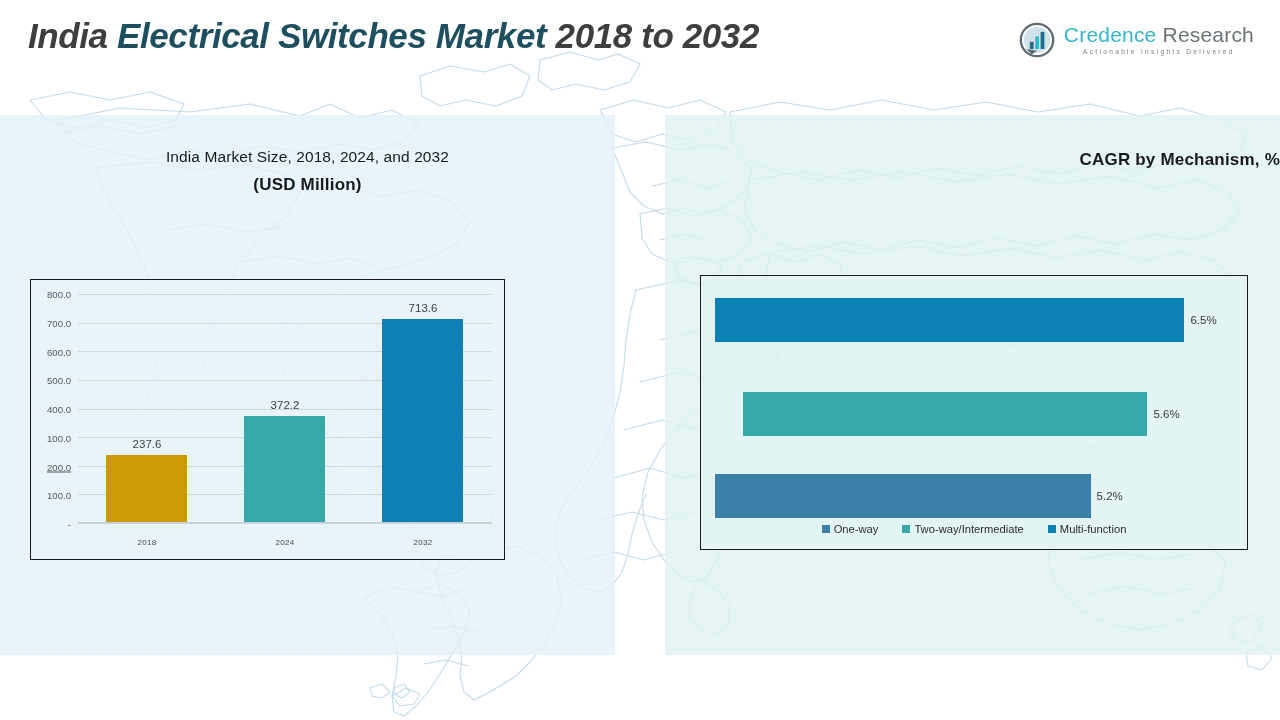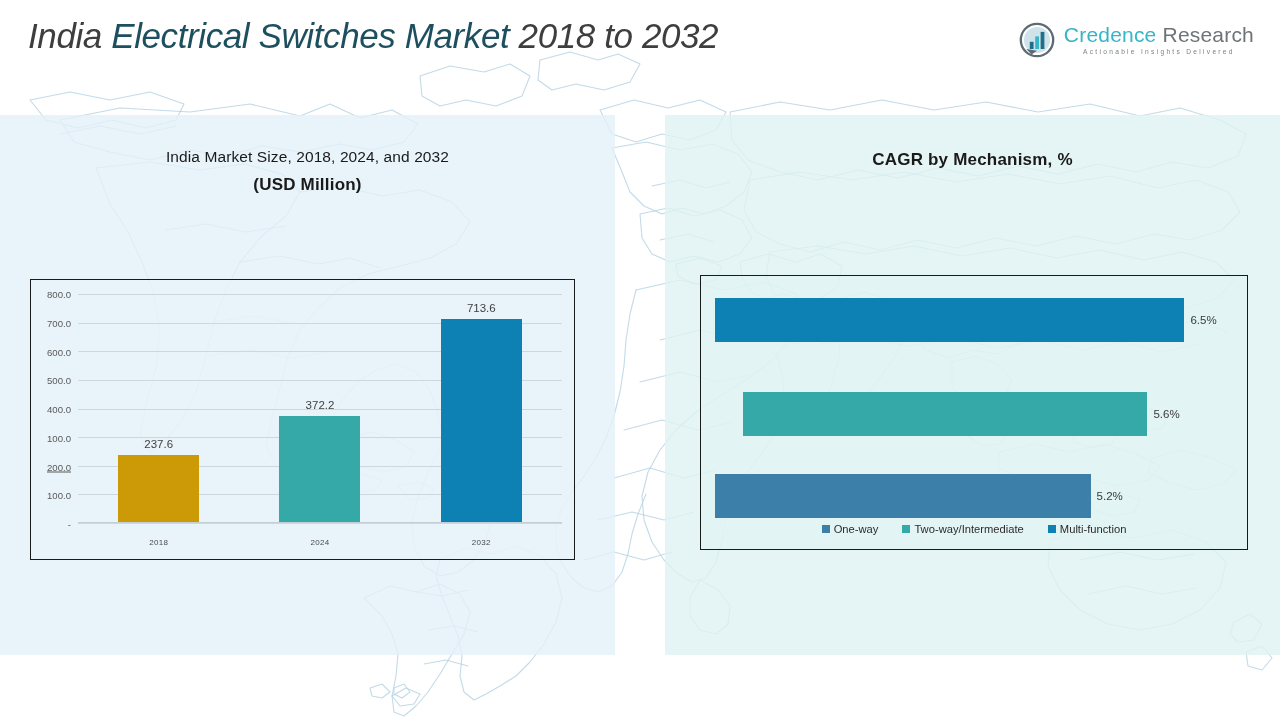--- a/index.html
+++ b/index.html
@@ -57,21 +57,21 @@
     position: absolute;
     left: 0; top: 0;
     width: 1280px; height: 86px;
     z-index: 5;
   }
   #page-title {
     position: absolute;
     left: 28px;
     top: 16px;
     font-size: 35px;
-    font-weight: normal;
+    font-weight: bold;
     font-style: italic;
     letter-spacing: -0.4px;
     white-space: nowrap;
     color: #3e3e3e;
   }
   #page-title .accent { color: #1d4f5e; }
 
   
   #logo {
     position: absolute;
@@ -120,32 +120,33 @@
     font-size: 17px;
     font-weight: bold;
     margin-top: 9px;
     letter-spacing: 0.2px;
   }
   #right-heading {
     left: 665px; top: 150px; width: 615px;
     font-size: 17px;
     font-weight: bold;
     letter-spacing: 0.2px;
+    text-align: right;
   }
 
   
   .chart-box {
     position: absolute;
     border: 1.4px solid #1a1a1a;
     box-sizing: border-box;
     z-index: 4;
   }
   #chart-left-box {
     left: 30px; top: 279px;
-    width: 545px; height: 281px;
+    width: 475px; height: 281px;
     background: rgba(233,243,250,0.55);
   }
   #chart-right-box {
     left: 700px; top: 275px;
     width: 548px; height: 275px;
     background: rgba(225,243,243,0.50);
   }
 
   
   #left-plot {

